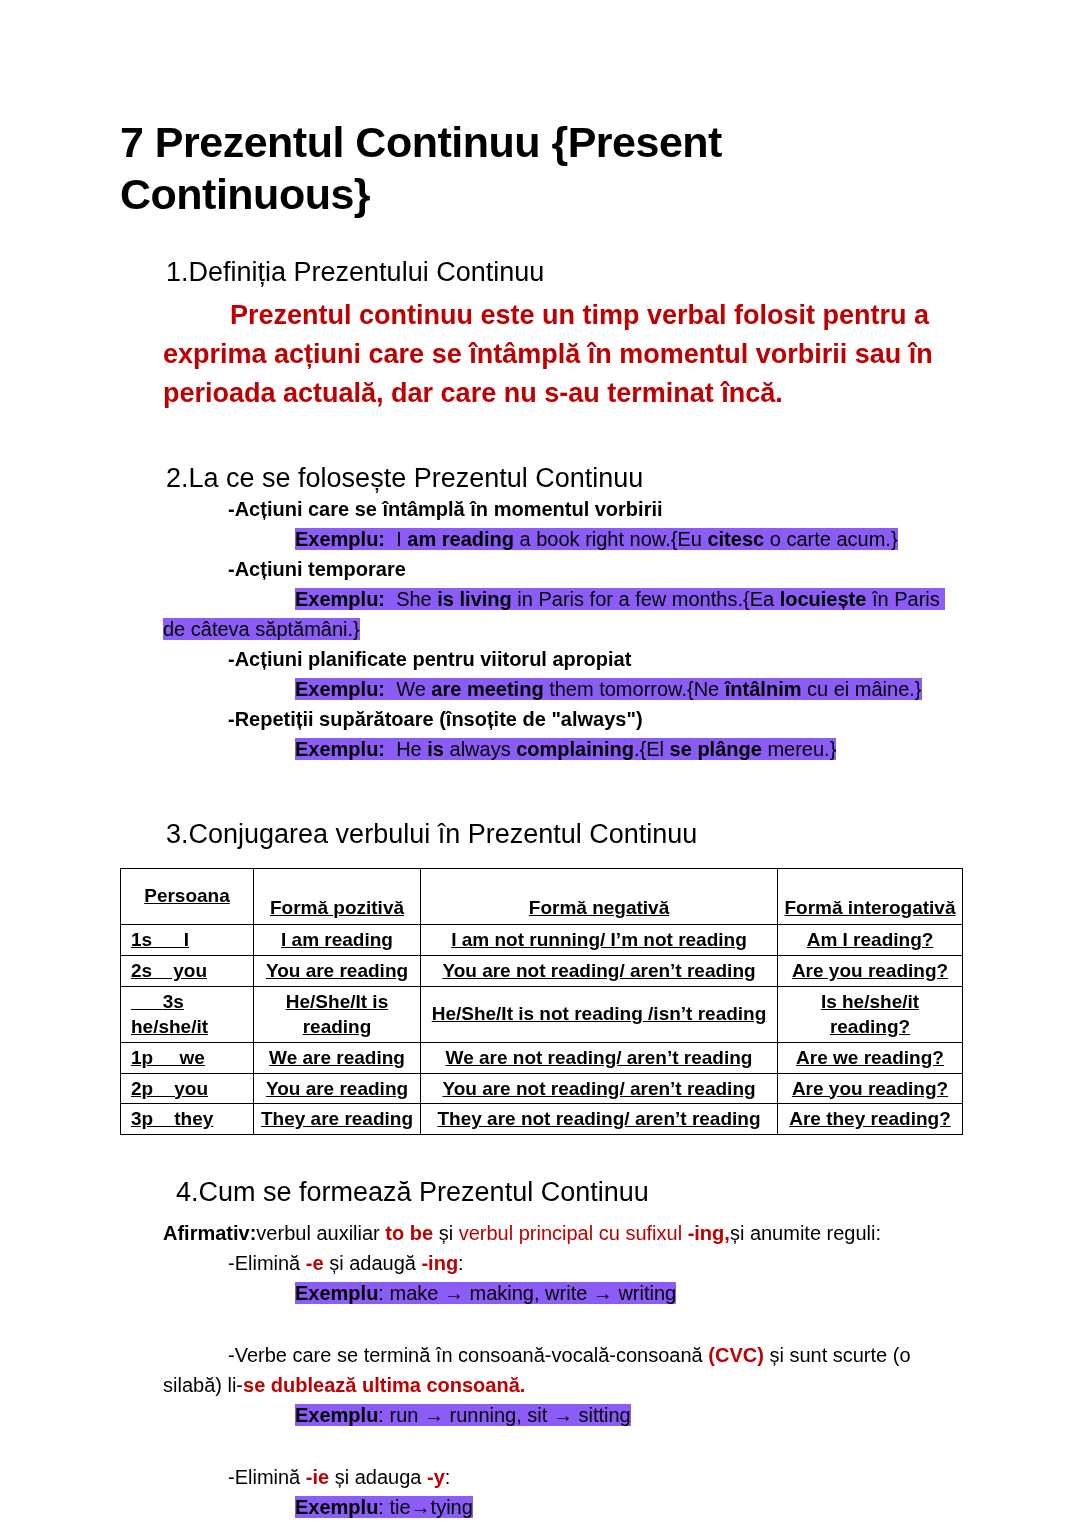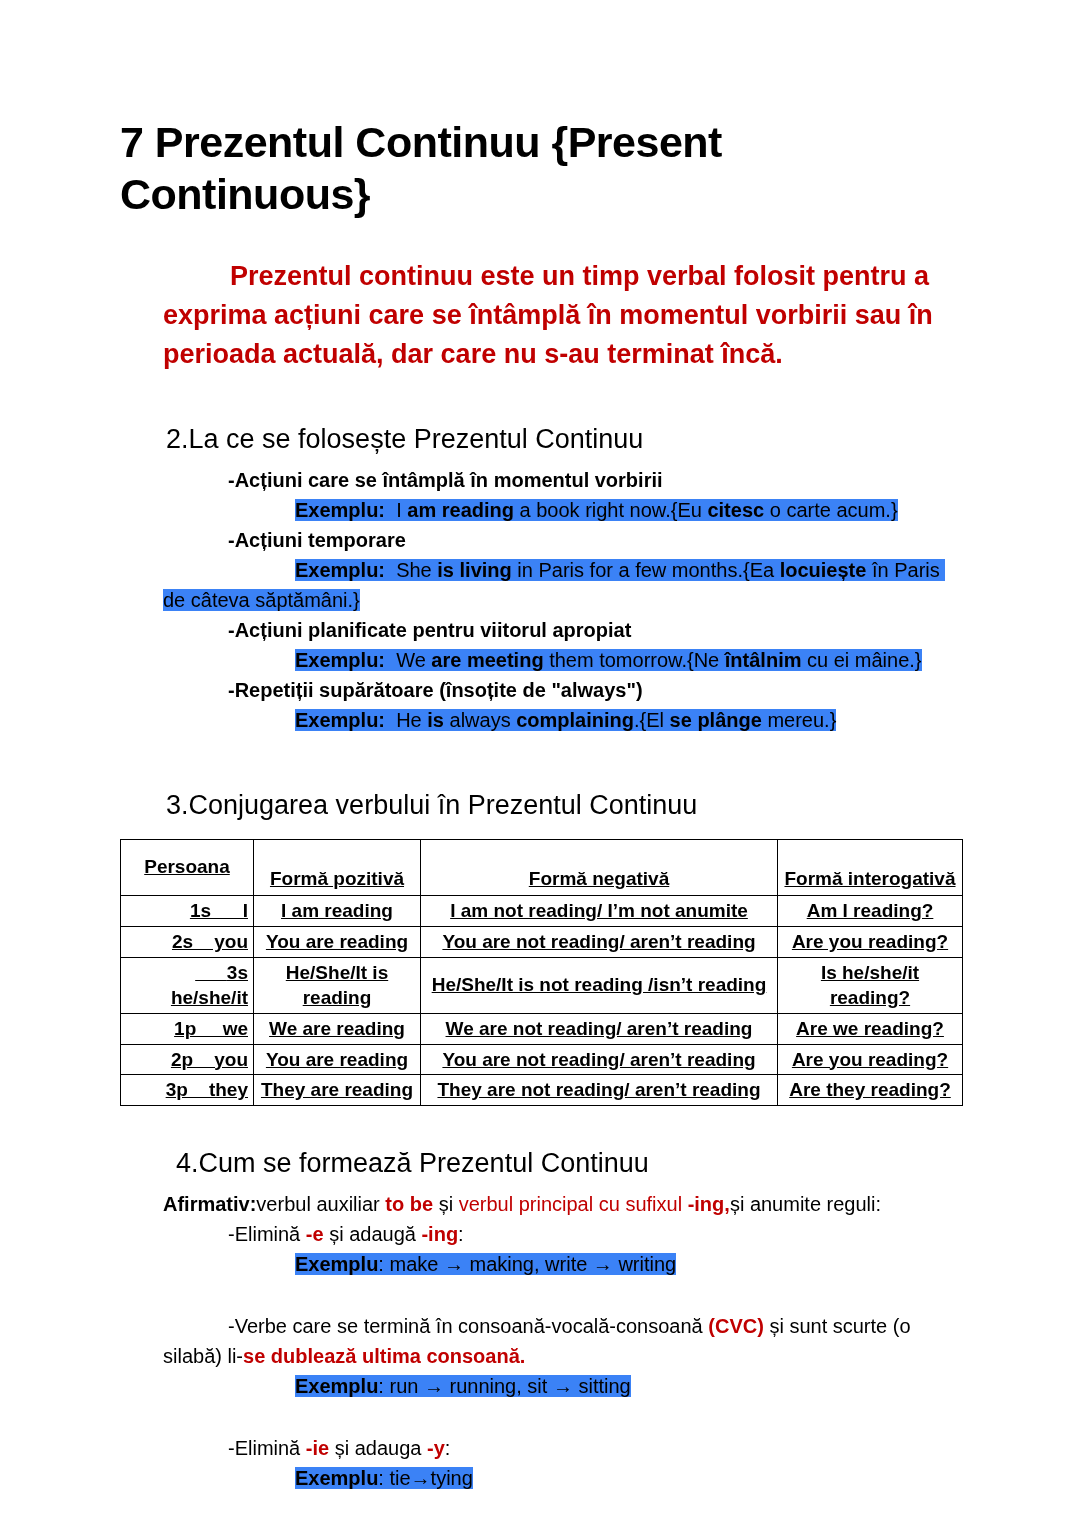--- a/index.html
+++ b/index.html
@@ -30,37 +30,37 @@
     padding-left: 46px;
   }
   .s1 { margin-top: 26px; }
   .s2 { margin-top: 50px; }
   .s3 { margin-top: 55px; }
   .s4 { margin-top: 42px; padding-left: 56px; }
 
   .rich { white-space: pre-wrap; }
   .bold { font-weight: 700; }
   .red { color: #c00000; }
-  .hl { background: #3b82f6; }
+  .hl { background: #8b5cf6; }
 
   .red-lead {
     margin: 8px 0 0 43px;
     text-indent: 67px;
     color: #c00000;
     font-weight: 700;
     font-size: 27px;
     line-height: 1.45;
   }
   .bullet {
     margin-left: 108px;
     font-weight: 700;
     font-size: 20px;
     line-height: 1.5;
   }
-  .first-bullet { margin-top: 10px; }
+  .first-bullet { }
   .example {
     margin-left: 43px;
     text-indent: 132px;
     font-size: 20px;
     line-height: 1.5;
   }
   .afirmativ {
     margin: 10px 0 0 43px;
     font-size: 20px;
     line-height: 1.5;
@@ -89,36 +89,37 @@
     line-height: 1.35;
     vertical-align: middle;
   }
   .conj-table th {
     vertical-align: bottom;
     height: 56px;
     padding-bottom: 4px;
   }
   .conj-table th.person-h { vertical-align: middle; }
   .conj-table td.person {
-    text-align: right;
+    text-align: left;
     white-space: pre-wrap;
     padding-left: 10px;
     margin-left: 23px;
   }
 </style>
 </head>
 <body>
 
 <div class="page">
 
   <h1 class="doc-title">
     <span>7 Prezentul Continuu {Present</span><br>
     <span>Continuous}</span>
   </h1>
 
+  <h2 class="section-heading s1">1.Definiția Prezentului Continuu</h2>
   <p class="red-lead rich"><span class="bold red">Prezentul continuu este un timp verbal folosit pentru a exprima acțiuni care se întâmplă în momentul vorbirii sau în perioada actuală, dar care nu s-au terminat încă.</span></p>
 
   <h2 class="section-heading s2">2.La ce se folosește Prezentul Continuu</h2>
   <div class="bullet rich first-bullet"><span class="bold">-Acțiuni care se întâmplă în momentul vorbirii</span></div>
   <div class="example rich"><span class="bold hl">Exemplu:</span><span class="hl">  I </span><span class="bold hl">am reading</span><span class="hl"> a book right now.{Eu </span><span class="bold hl">citesc</span><span class="hl"> o carte acum.}</span></div>
   <div class="bullet rich"><span class="bold">-Acțiuni temporare</span></div>
   <div class="example rich"><span class="bold hl">Exemplu:</span><span class="hl">  She </span><span class="bold hl">is living</span><span class="hl"> in Paris for a few months.{Ea </span><span class="bold hl">locuiește</span><span class="hl"> în Paris de câteva săptămâni.}</span></div>
   <div class="bullet rich"><span class="bold">-Acțiuni planificate pentru viitorul apropiat</span></div>
   <div class="example rich"><span class="bold hl">Exemplu:</span><span class="hl">  We </span><span class="bold hl">are meeting</span><span class="hl"> them tomorrow.{Ne </span><span class="bold hl">întâlnim</span><span class="hl"> cu ei mâine.}</span></div>
   <div class="bullet rich"><span class="bold">-Repetiții supărătoare (însoțite de "always")</span></div>
@@ -137,21 +138,21 @@
         <th class="person-h">Persoana</th>
         <th>Formă pozitivă</th>
         <th>Formă negativă</th>
         <th>Formă interogativă</th>
       </tr>
     </thead>
     <tbody>
         <tr>
           <td class="person">1s      I</td>
           <td>I am reading</td>
-          <td>I am not reading/ I’m not anumite</td>
+          <td>I am not running/ I’m not reading</td>
           <td>Am I reading?</td>
         </tr>
         <tr>
           <td class="person">2s    you</td>
           <td>You are reading</td>
           <td>You are not reading/ aren’t reading</td>
           <td>Are you reading?</td>
         </tr>
         <tr>
           <td class="person">      3s

